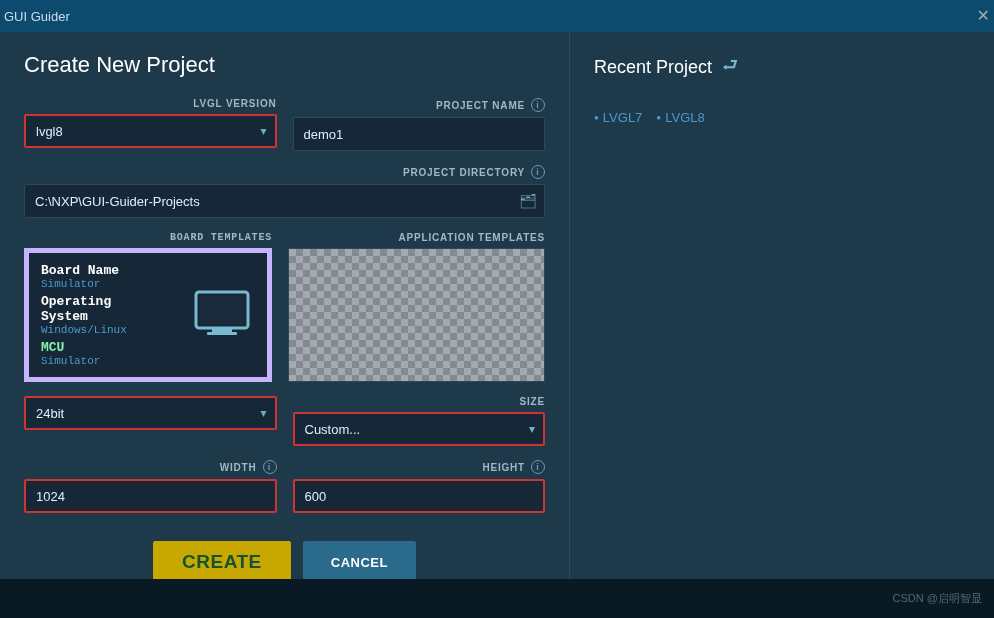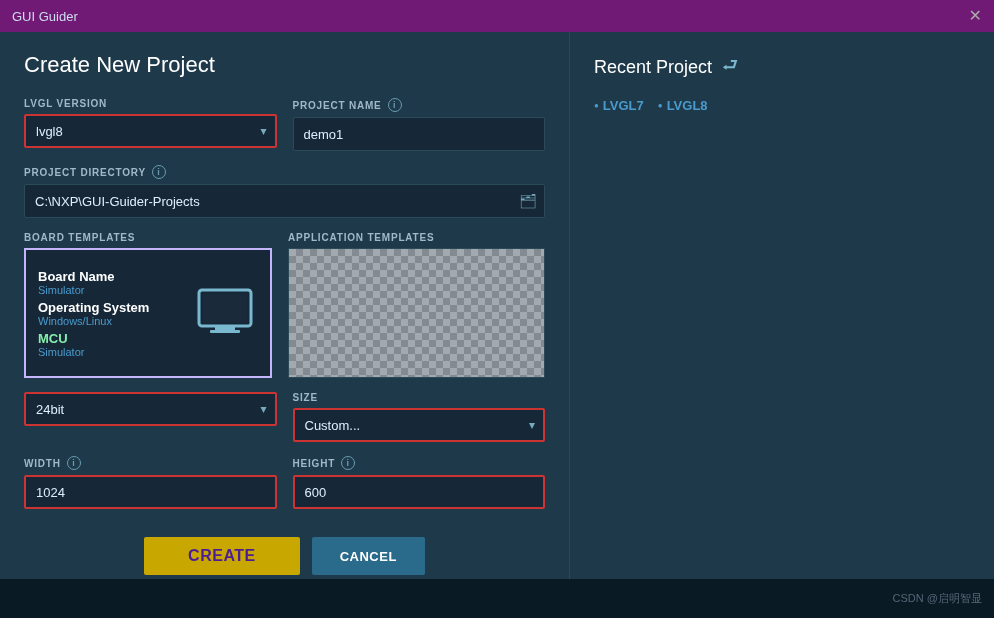--- a/index.html
+++ b/index.html
@@ -6,25 +6,25 @@
     body {
       font-family: 'Segoe UI', Arial, sans-serif;
       background: #1a2a3a;
       width: 994px;
       height: 618px;
       overflow: hidden;
       display: flex;
       flex-direction: column;
     }
     .title-bar {
-      background: #701a75;
+      background: #0c4a6e;
       display: flex;
       align-items: center;
       justify-content: space-between;
-      padding: 0 12px;
+      padding: 0 4px;
       height: 32px;
       flex-shrink: 0;
     }
     .title-bar-title {
       color: #cde;
       font-size: 13px;
     }
     .title-bar-close {
       color: #aaa;
       font-size: 16px;
@@ -73,20 +73,21 @@
     }
     .form-label {
       color: #a0b8c8;
       font-size: 10px;
       font-weight: 700;
       letter-spacing: 0.8px;
       margin-bottom: 5px;
       display: flex;
       align-items: center;
       gap: 6px;
+      justify-content: flex-end;
     }
     .info-icon {
       width: 14px;
       height: 14px;
       border-radius: 50%;
       border: 1px solid #6a9ab0;
       color: #6a9ab0;
       font-size: 9px;
       display: inline-flex;
       align-items: center;
@@ -146,25 +147,25 @@
     }
     .templates-row {
       display: flex;
       gap: 16px;
       margin-bottom: 14px;
     }
     .templates-group {
       display: flex;
       flex-direction: column;
     }
-    .templates-group.board { flex: 0 0 248px; }
+    .templates-group.board { flex: 0 0 248px; font-family: Liberation Mono, monospace; }
     .templates-group.app { flex: 1; }
     .board-list {
       background: #162838;
-      border: 2px solid #c4b5fd;
+      border: 5px solid #c4b5fd;
       flex: 1;
       display: flex;
       overflow: hidden;
     }
     .board-info {
       padding: 10px 12px;
       flex: 1;
       display: flex;
       flex-direction: column;
       justify-content: center;
@@ -246,66 +247,65 @@
     }
     .actions-row {
       display: flex;
       justify-content: center;
       gap: 12px;
       margin-top: auto;
       padding-top: 10px;
     }
     .btn-create {
       background: #c8a800;
-      color: #4c1d95;
+      color: #14532d;
       border: none;
-      padding: 10px 44px;
-      font-size: 16px;
+      padding: 10px 29px;
+      font-size: 19px;
       font-weight: 700;
       cursor: pointer;
       border-radius: 2px;
       letter-spacing: 0.5px;
     }
     .btn-cancel {
       background: #2a6a8a;
       color: #ffffff;
       border: none;
       padding: 10px 28px;
       font-size: 13px;
       font-weight: 700;
       cursor: pointer;
       border-radius: 2px;
       letter-spacing: 0.5px;
     }
     .right-panel-title {
       color: #ffffff;
       font-size: 18px;
       font-weight: 400;
-      margin-bottom: 16px;
+      margin-bottom: 28px;
       display: flex;
       align-items: center;
       gap: 10px;
     }
     .recent-icon {
       color: #7ab8d0;
       font-size: 18px;
     }
     .recent-tags {
       display: flex;
       gap: 14px;
       flex-wrap: wrap;
     }
     .recent-tag {
       color: #4a9acc;
       font-size: 13px;
       cursor: pointer;
       display: flex;
       align-items: center;
       gap: 4px;
-      font-weight: bold;
     }
     .recent-tag::before {
       content: '●';
       font-size: 8px;
       color: #4a9acc;
     }
     .watermark {
       background: #0a1a24;
       text-align: right;
       padding: 12px 12px;

